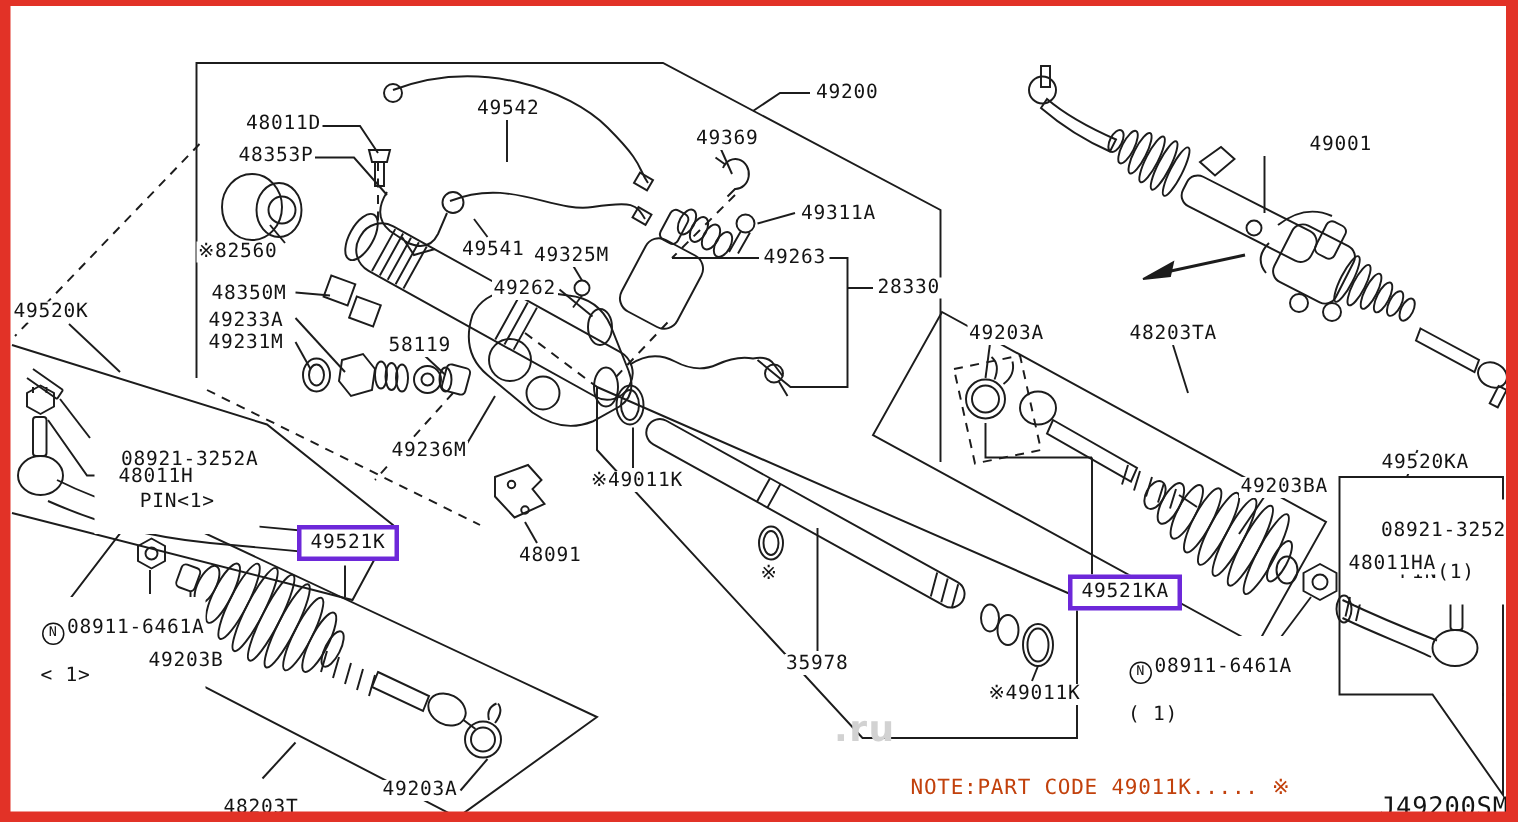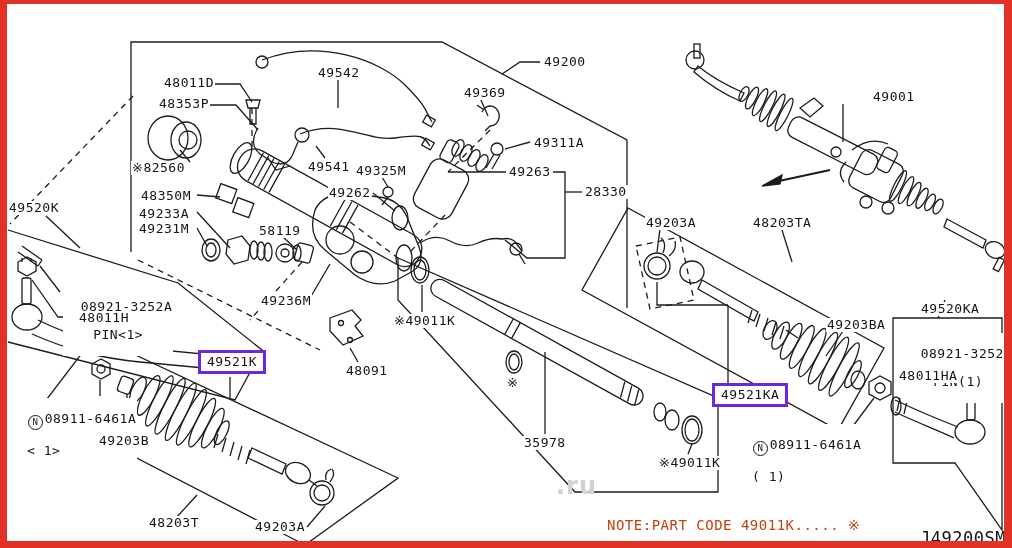--- a/index.html
+++ b/index.html
@@ -323,21 +323,21 @@
 <div class="lbl" style="left:345px;top:364px">48091</div>
 
 <div class="lbl redbox" style="left:198px;top:350px">49521K</div>
 
 <div class="lbl" style="left:10px;top:398px">
   <span class="ncircle">N</span><span>08911-6461A</span>
   <span class="qty">&lt; 1&gt;</span>
 </div>
 
 <div class="lbl" style="left:98px;top:434px">49203B</div>
-<div class="lbl" style="left:148px;top:516px">48203T</div>
+<div class="lbl" style="left:148px;top:532px">48203T</div>
 <div class="lbl" style="left:254px;top:520px">49203A</div>
 <div class="lbl" style="left:523px;top:436px">35978</div>
 <div class="lbl" style="left:506px;top:376px">※</div>
 <div class="lbl" style="left:658px;top:456px">※49011K</div>
 
 <div class="lbl" style="left:872px;top:90px">49001</div>
 <div class="lbl" style="left:645px;top:216px">49203A</div>
 <div class="lbl" style="left:752px;top:216px">48203TA</div>
 <div class="lbl" style="left:826px;top:318px">49203BA</div>
 

